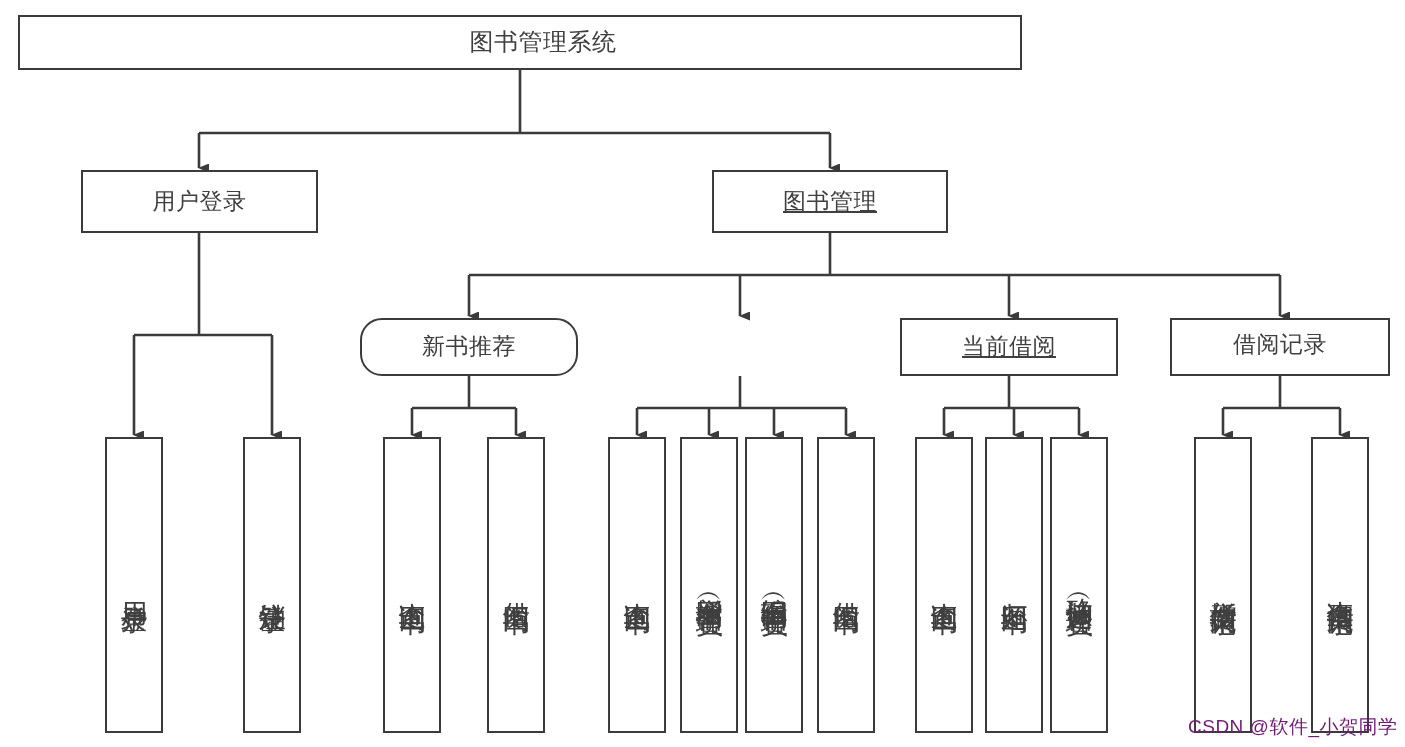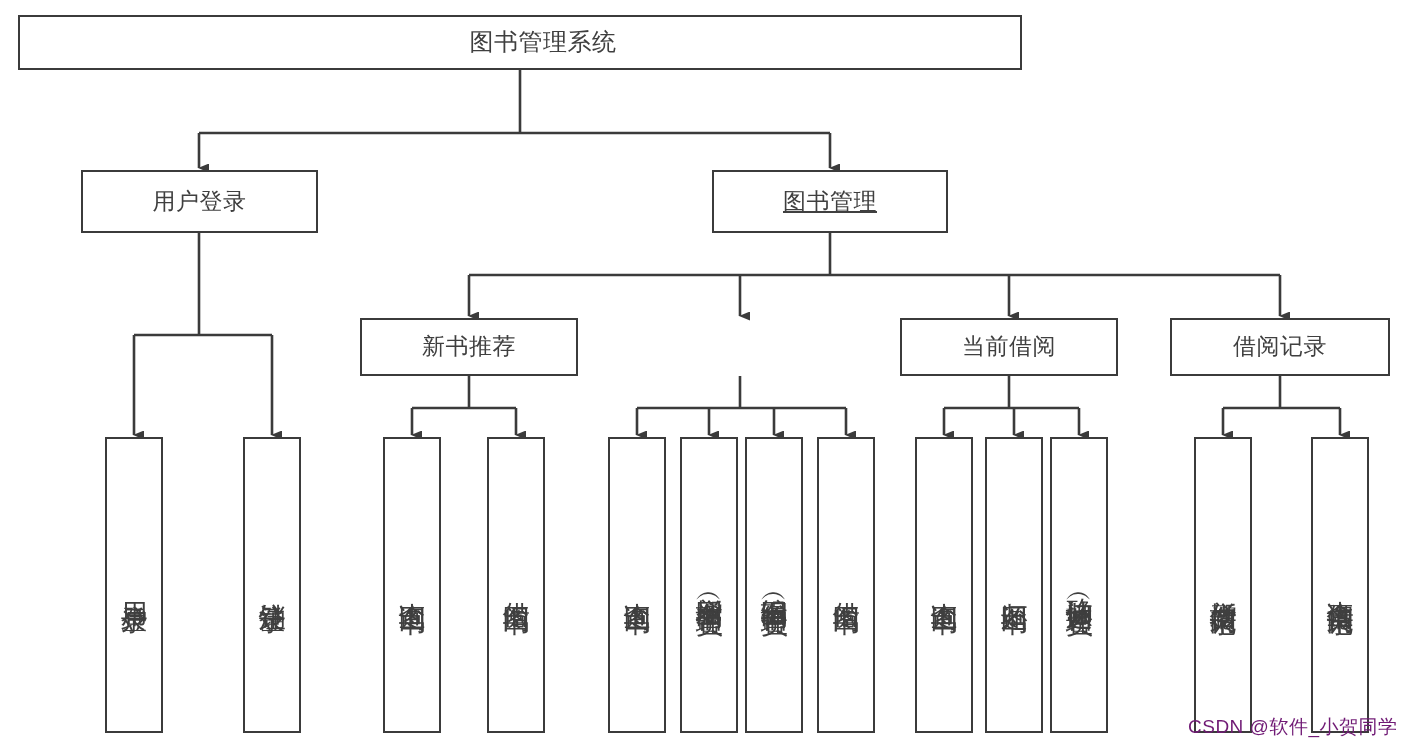--- a/index.html
+++ b/index.html
@@ -137,27 +137,27 @@
     <span class="node-label">图书管理系统</span>
   </div>
 
   <div class="node horiz" style="left:81px; top:170px; width:237px; height:63px;">
     <span class="node-label">用户登录</span>
   </div>
   <div class="node horiz" style="left:712px; top:170px; width:236px; height:63px;text-decoration:underline;">
     <span class="node-label">图书管理</span>
   </div>
 
-  <div class="node horiz" style="left:360px; top:318px; width:218px; height:58px;">
+  <div class="node horiz" style="left:360px; top:318px; width:218px; height:58px;border-radius:22px;">
     <span class="node-label">新书推荐</span>
   </div>
-  <div class="node horiz" style="left:900px; top:318px; width:218px; height:58px;">
+  <div class="node horiz" style="left:900px; top:318px; width:218px; height:58px;text-decoration:underline;">
     <span class="node-label">当前借阅</span>
   </div>
-  <div class="node horiz" style="left:1170px; top:318px; width:220px; height:58px;">
+  <div class="node horiz" style="left:1170px; top:318px; width:220px; height:58px;font-family:Liberation Mono, monospace;">
     <span class="node-label">借阅记录</span>
   </div>
 
   <div class="node vert" style="left:105px; top:437px; width:58px; height:296px;">
     <span class="node-label">用户登录</span>
   </div>
   <div class="node vert" style="left:243px; top:437px; width:58px; height:296px;">
     <span class="node-label">注销登录</span>
   </div>
 

